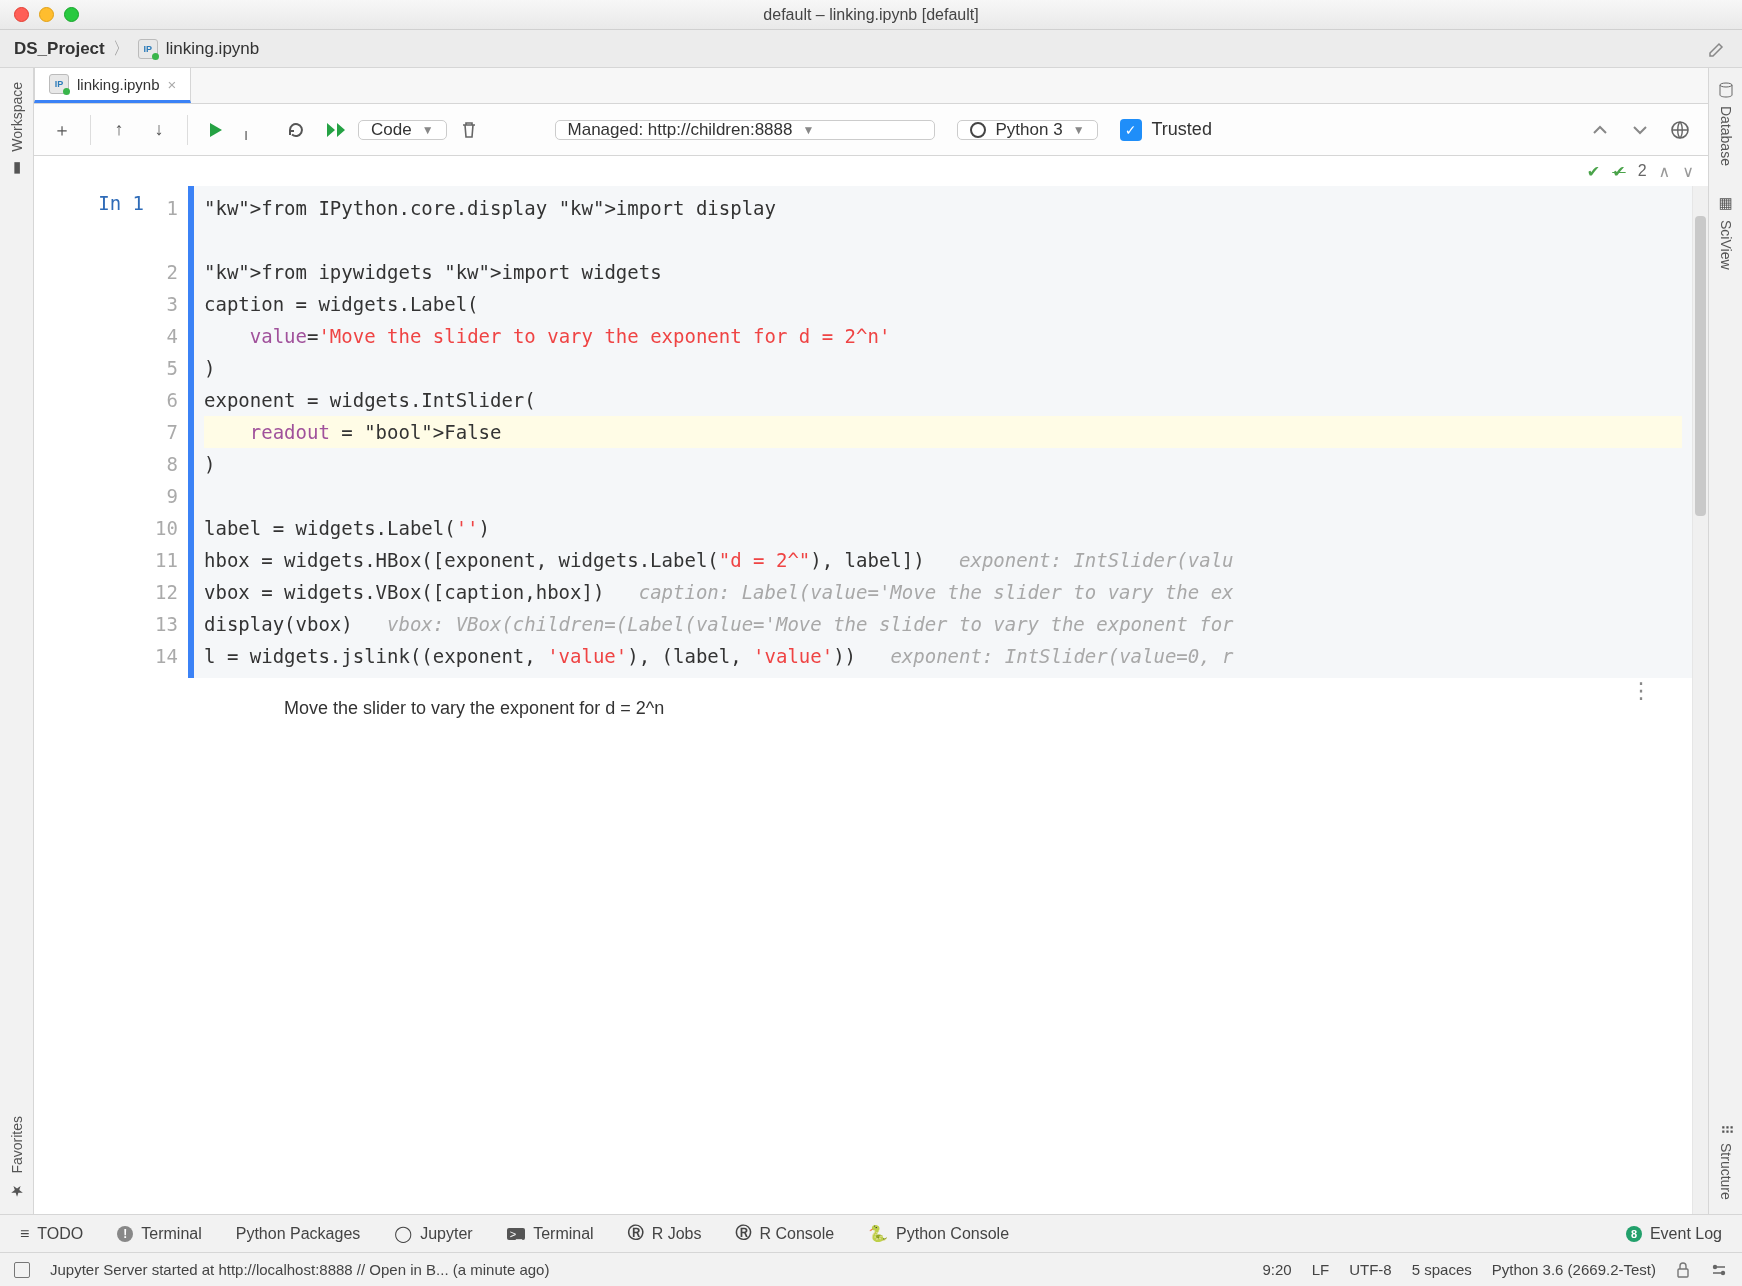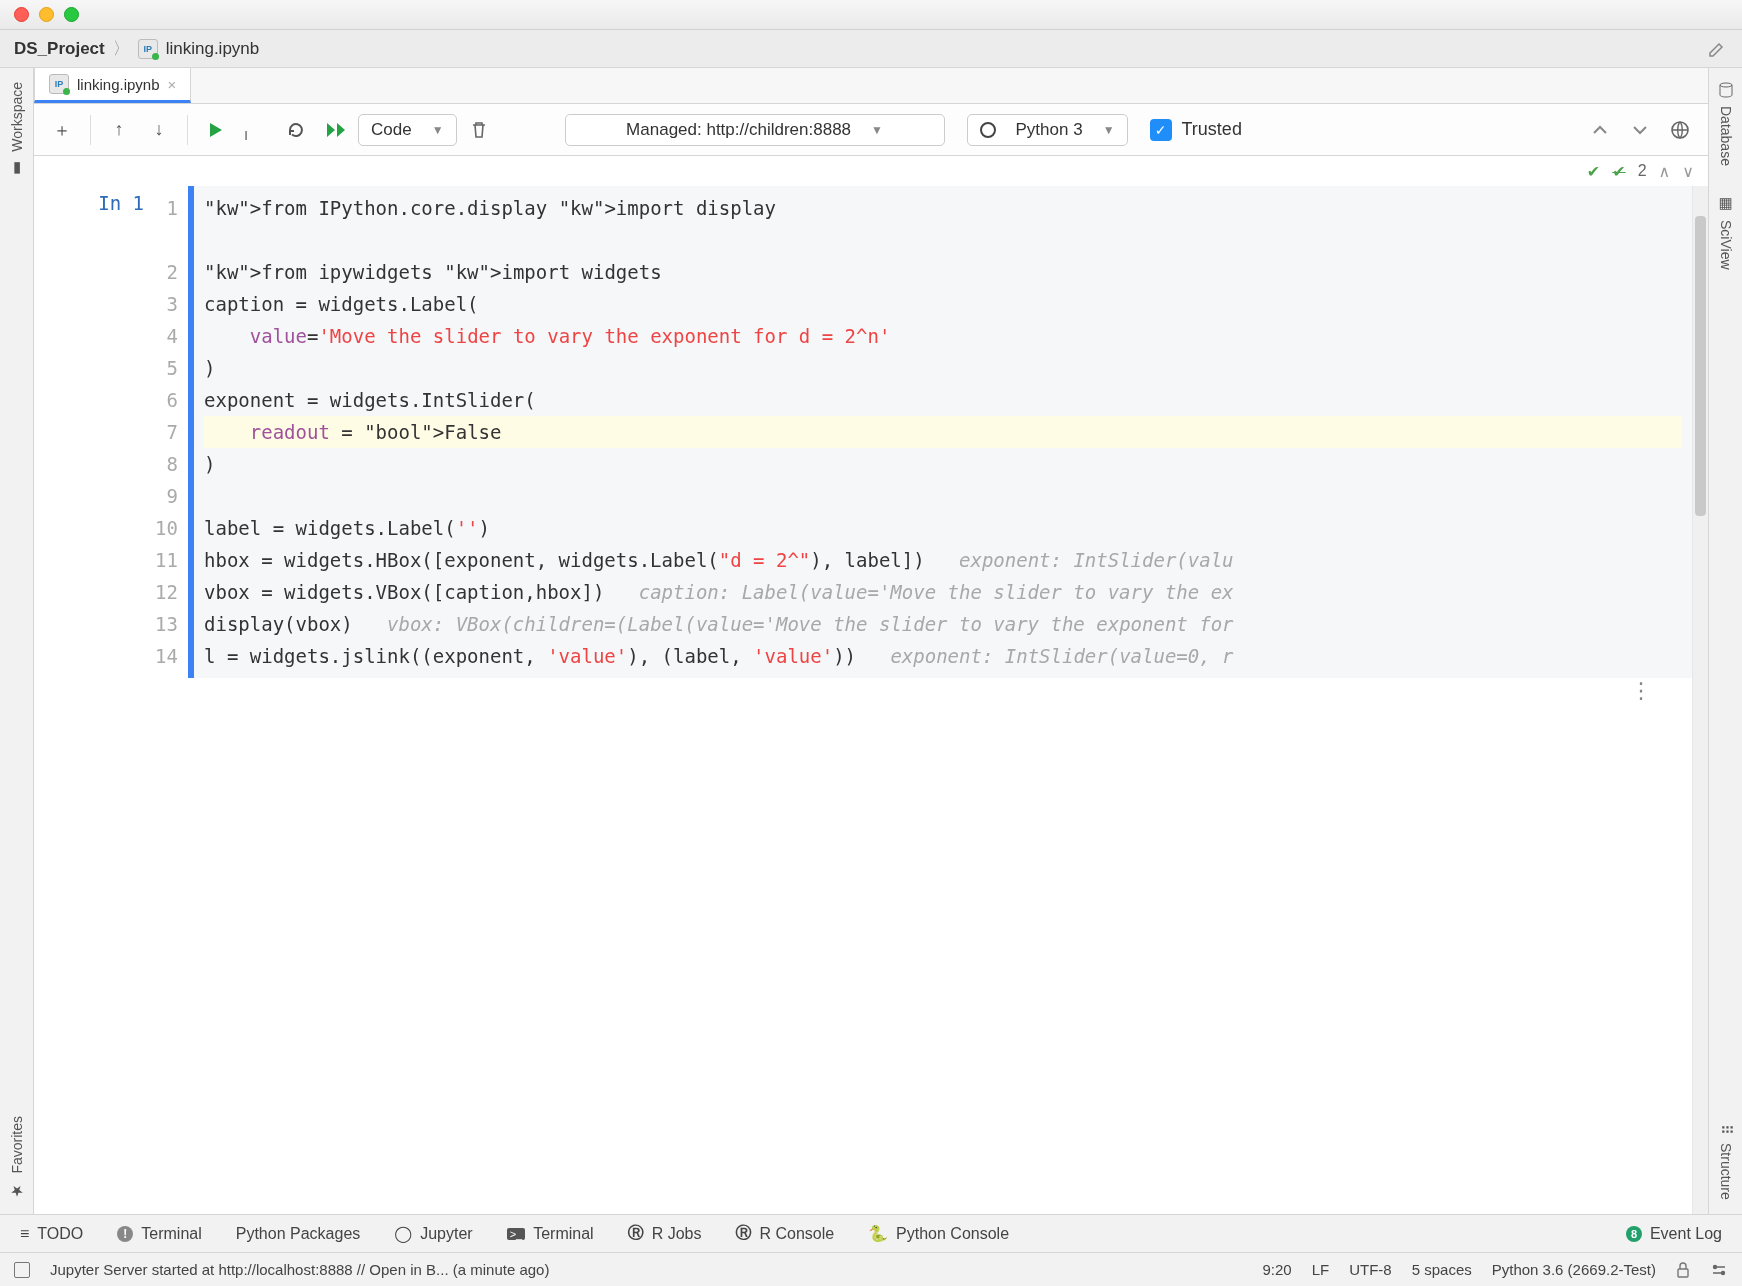--- a/index.html
+++ b/index.html
@@ -68,21 +68,21 @@
   padding:0 14px; background:#fff; border:1px solid #d6d6d6; border-bottom:3px solid #3b82f6;
   font-size:15px;
 }
 .tab .close{color:#aaa;font-size:15px;}
 .toolbar {
   height:52px; border-bottom:1px solid #d6d6d6; display:flex; align-items:center;
   padding:0 10px; gap:4px; background:#fdfdfd;
 }
 .tbtn{width:36px;height:36px;display:flex;align-items:center;justify-content:center;color:#555;border-radius:4px;cursor:pointer;font-size:18px;}
 .tsep{width:1px;height:30px;background:#ddd;margin:0 6px;}
-.combo{height:32px;border:1px solid #ccc;border-radius:5px;background:#fff;display:flex;align-items:center;padding:0 12px;gap:20px;font-size:17px;color:#333;cursor:pointer;justify-content:center;}
+.combo{height:20px;border:1px solid #ccc;border-radius:5px;background:#fff;display:flex;align-items:center;padding:0 12px;gap:10px;font-size:17px;color:#333;cursor:pointer;}
 .combo .tri{color:#888;font-size:12px;}
 .toolbar-spacer{flex:0 0 60px;}
 .spacer-grow{flex:1;}
 .check{width:22px;height:22px;background:#1f8ef9;border-radius:4px;display:flex;align-items:center;justify-content:center;color:#fff;font-size:14px;}
 .trusted{display:flex;align-items:center;gap:10px;font-size:18px;}
 .kernel-dot{width:16px;height:16px;border:2px solid #444;border-radius:50%;}
 .editor-wrap{flex:1;display:flex;min-height:0;justify-content:center;}
 .editor{flex:1;display:flex;flex-direction:column;min-height:0;overflow:hidden;}
 .insp-strip{height:30px;display:flex;align-items:center;justify-content:flex-end;padding:0 14px;gap:12px;color:#666;font-size:16px;background:#fff;}
 .insp-strip .ok{color:#4aa34a;}
@@ -111,20 +111,21 @@
 </style>
 </head>
 <body>
 
 <div class="titlebar">
   <div class="traffic">
     <div class="dot red"></div>
     <div class="dot yellow"></div>
     <div class="dot green"></div>
   </div>
+  <div class="title-text">default – linking.ipynb [default]</div>
 </div>
 
 <div class="breadcrumb">
   <span class="proj">DS_Project</span>
   <span class="chev">〉</span>
   <span class="ipy-badge">IP</span>
   <span>linking.ipynb</span>
   <div class="breadcrumb-spacer"></div>
   <div class="edit-icon">
     <svg width="20" height="20" viewBox="0 0 20 20">
@@ -232,20 +233,21 @@
 
     <div class="editor-wrap">
       <div class="editor">
         <div class="cell">
           <div class="prompt">In 1</div>
           <div class="gutter-nums">1<br>&nbsp;<br>2<br>3<br>4<br>5<br>6<br>7<br>8<br>9<br>10<br>11<br>12<br>13<br>14</div>
           <div class="codeblock" id="codeblock"><div class="line"><span class="&lt;span">"kw"</span>&gt;from IPython.core.display <span class="&lt;span">"kw"</span>&gt;import display</div><div class="line">&nbsp;</div><div class="line"><span class="&lt;span">"kw"</span>&gt;from ipywidgets <span class="&lt;span">"kw"</span>&gt;import widgets</div><div class="line">caption = widgets.Label(</div><div class="line">    <span class="arg">value</span>=<span class="str">'Move the slider to vary the exponent for d = 2^n'</span></div><div class="line">)</div><div class="line">exponent = widgets.IntSlider(</div><div class="line hl">    <span class="arg">readout</span> = <span class="&lt;span">"bool"</span>&gt;False</div><div class="line">)</div><div class="line">&nbsp;</div><div class="line">label = widgets.Label(<span class="str">''</span>)</div><div class="line">hbox = widgets.HBox([exponent, widgets.Label(<span class="str">"d = 2^"</span>), label])   <span class="inlay">exponent: IntSlider(valu</span></div><div class="line">vbox = widgets.VBox([caption,hbox])   <span class="inlay">caption: Label(value='Move the slider to vary the ex</span></div><div class="line">display(vbox)   <span class="inlay">vbox: VBox(children=(Label(value='Move the slider to vary the exponent for</span></div><div class="line">l = widgets.jslink((exponent, <span class="str">'value'</span>), (label, <span class="str">'value'</span>))   <span class="inlay">exponent: IntSlider(value=0, r</span></div></div>
         </div>
         <div class="output" style="position:relative">
           <div class="kebab">⋮</div>
+          <div class="out-caption">Move the slider to vary the exponent for d = 2^n</div>
         </div>
       </div>
       <div class="vscroll">
         <div class="thumb"></div>
       </div>
     </div>
   </div>
 
   <div class="sidepanel-right">
     <div class="side-tab">

